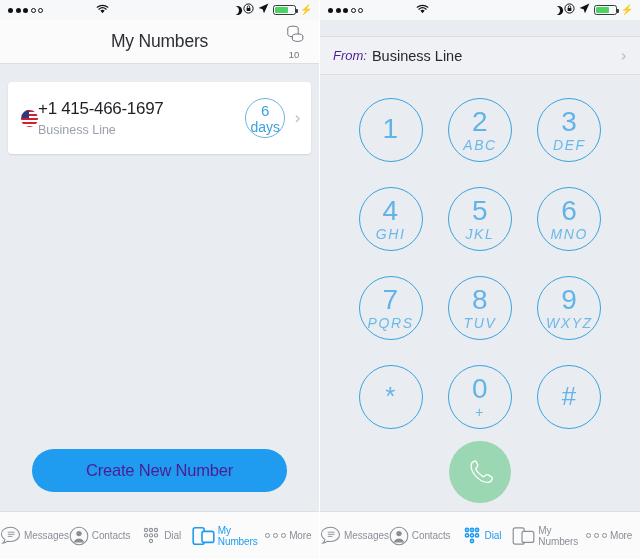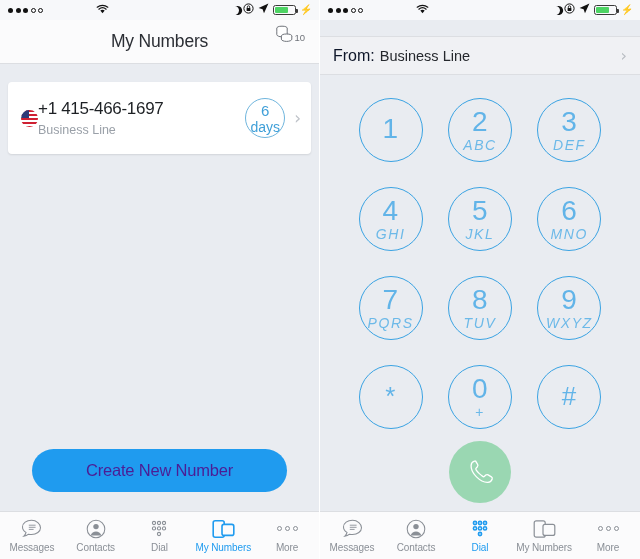--- a/index.html
+++ b/index.html
@@ -44,21 +44,21 @@
 
   
   .navbar {
     height: 44px; flex: 0 0 44px; background: #fbfbfc;
     border-bottom: 1px solid #dcdee2;
     display: flex; align-items: center; justify-content: center;
     position: relative;
   }
   .nav-title { font-size: 17.5px; color: #2c2f35; letter-spacing: -0.2px; }
   .credits { position: absolute; right: 14px; top: 5px;
-             display: flex; align-items: center; }
+             display: flex; flex-direction: column; align-items: center; }
   .credits-count { font-size: 9.5px; color: #6f737a; margin-top: 0px; }
 
   
   .body { flex: 1 1 auto; position: relative; }
   .number-card {
     position: absolute; left: 8px; right: 8px; top: 18px;
     background: #ffffff; border-radius: 4px; height: 72px;
     box-shadow: 0 1px 2px rgba(0,0,0,0.10);
     display: flex; align-items: center; padding: 0 10px 0 13px;
   }
@@ -84,21 +84,21 @@
               display: flex; justify-content: center; }
   .cta { width: 255px; height: 43px; border-radius: 22px; background: #1f9bef;
          color: #4c1d95; font-size: 16.5px; border: none;
          display: flex; align-items: center; justify-content: center;
          letter-spacing: -0.2px; font-family: "Liberation Sans", sans-serif; }
 
   
   .frombar { margin-top: 16px; height: 39px; flex: 0 0 39px; background: #f0f1f4;
              border-top: 1px solid #dcdee2; border-bottom: 1px solid #dcdee2;
              display: flex; align-items: center; padding: 0 13px; }
-  .from-label { font-size: 16px; color: #0f172a; }
+  .from-label { font-size: 13px; color: #4c1d95; font-style: italic; }
   .from-value { font-size: 14.5px; color: #25282d; margin-left: 5px; }
   .from-chev { margin-left: auto; color: #b9bdc3; font-size: 16px;
                font-family: "DejaVu Sans", sans-serif; }
 
   
   .dialpad { flex: 1 1 auto; display: grid;
              grid-template-columns: repeat(3, 1fr);
              grid-auto-rows: 1fr;
              align-items: center; justify-items: center;
              padding: 10px 26px 0 26px; }
@@ -113,21 +113,21 @@
   .key.sym .key-digit { font-size: 26px; }
   .call-row { display: flex; justify-content: center; align-items: center;
               padding-bottom: 8px; }
   .call-btn { width: 62px; height: 62px; border-radius: 50%;
               background: #9ad7b2; border: none;
               display: flex; align-items: center; justify-content: center; }
 
   
   .tabbar { height: 48px; flex: 0 0 48px; background: #fbfbfc;
             border-top: 1px solid #dcdee2; display: flex; }
-  .tab { flex: 1; display: flex; flex-direction: column;
+  .tab { flex: 1; display: flex; flex-direction: row;
          align-items: center; justify-content: center; gap: 3px; }
   .tab-label { font-size: 10px; color: #8a8f96; letter-spacing: -0.1px; }
   .tab.active .tab-label { color: #1f9bef; }
   .tab-icon { height: 21px; display: flex; align-items: center;
               justify-content: center; }
   .dots3 { display: flex; gap: 3px; align-items: center; }
   .dots3 i { width: 5px; height: 5px; border-radius: 50%;
              border: 1px solid #8a8f96; display: block; }
 </style>
 </head>

